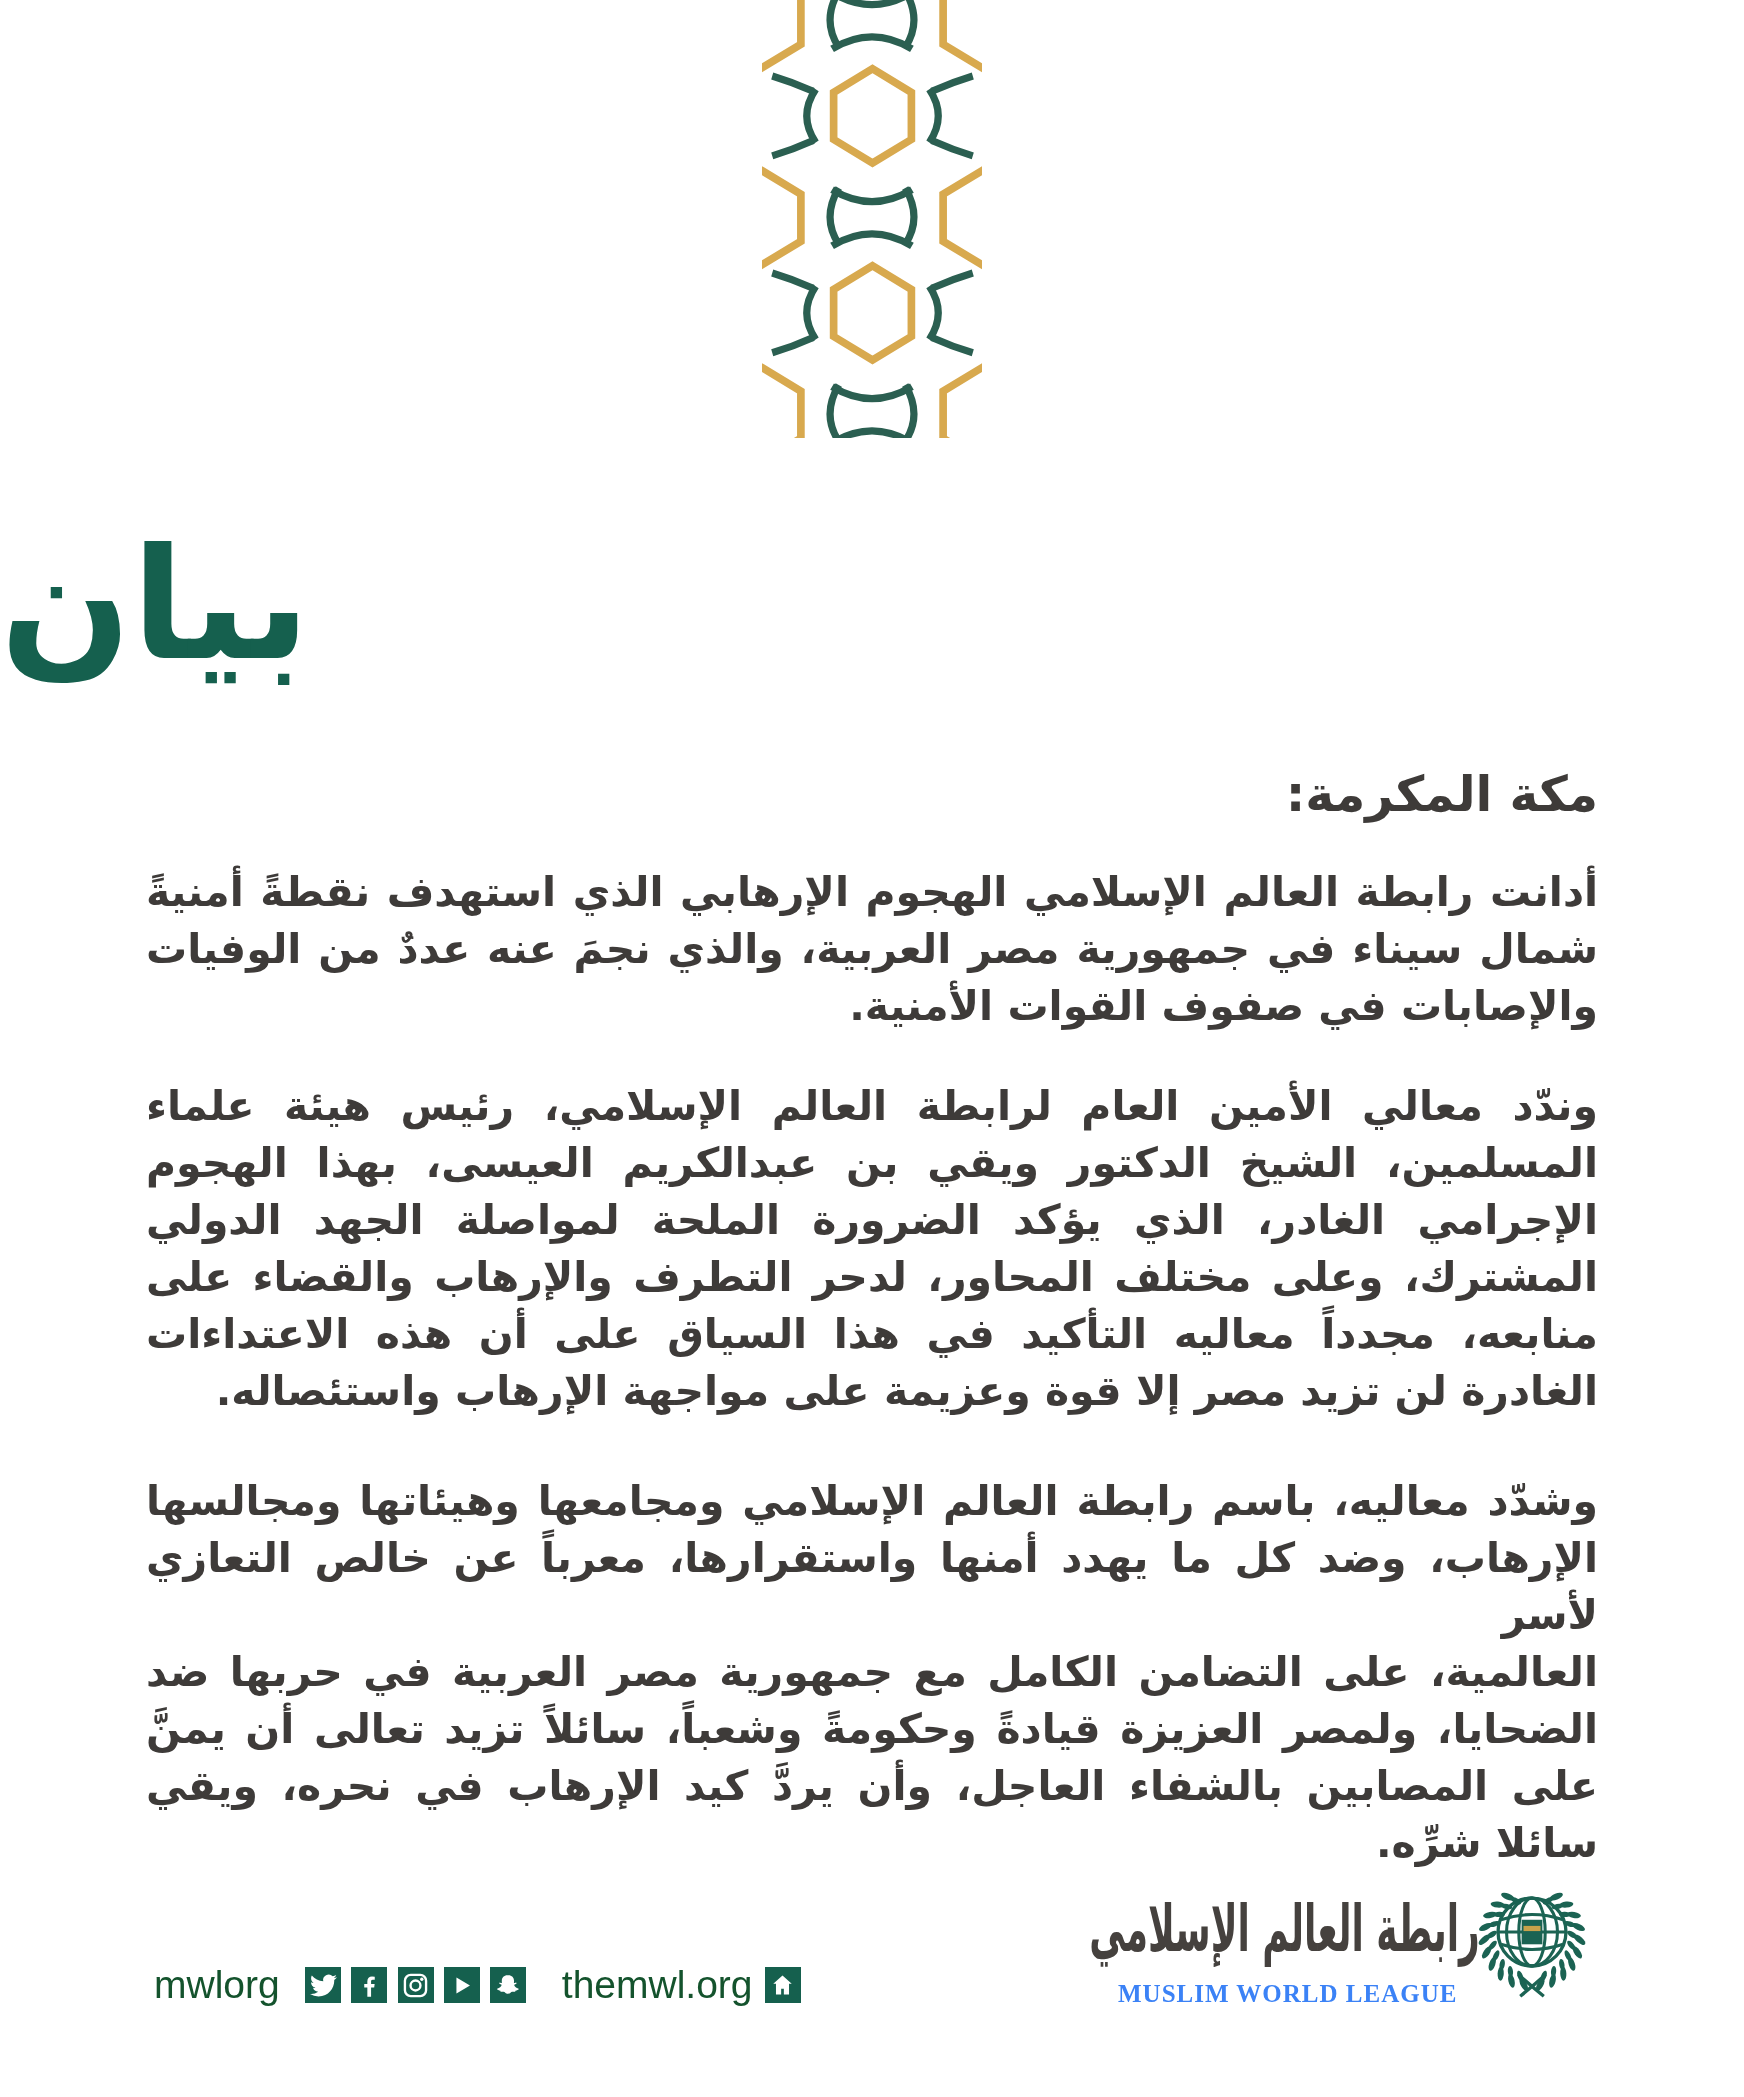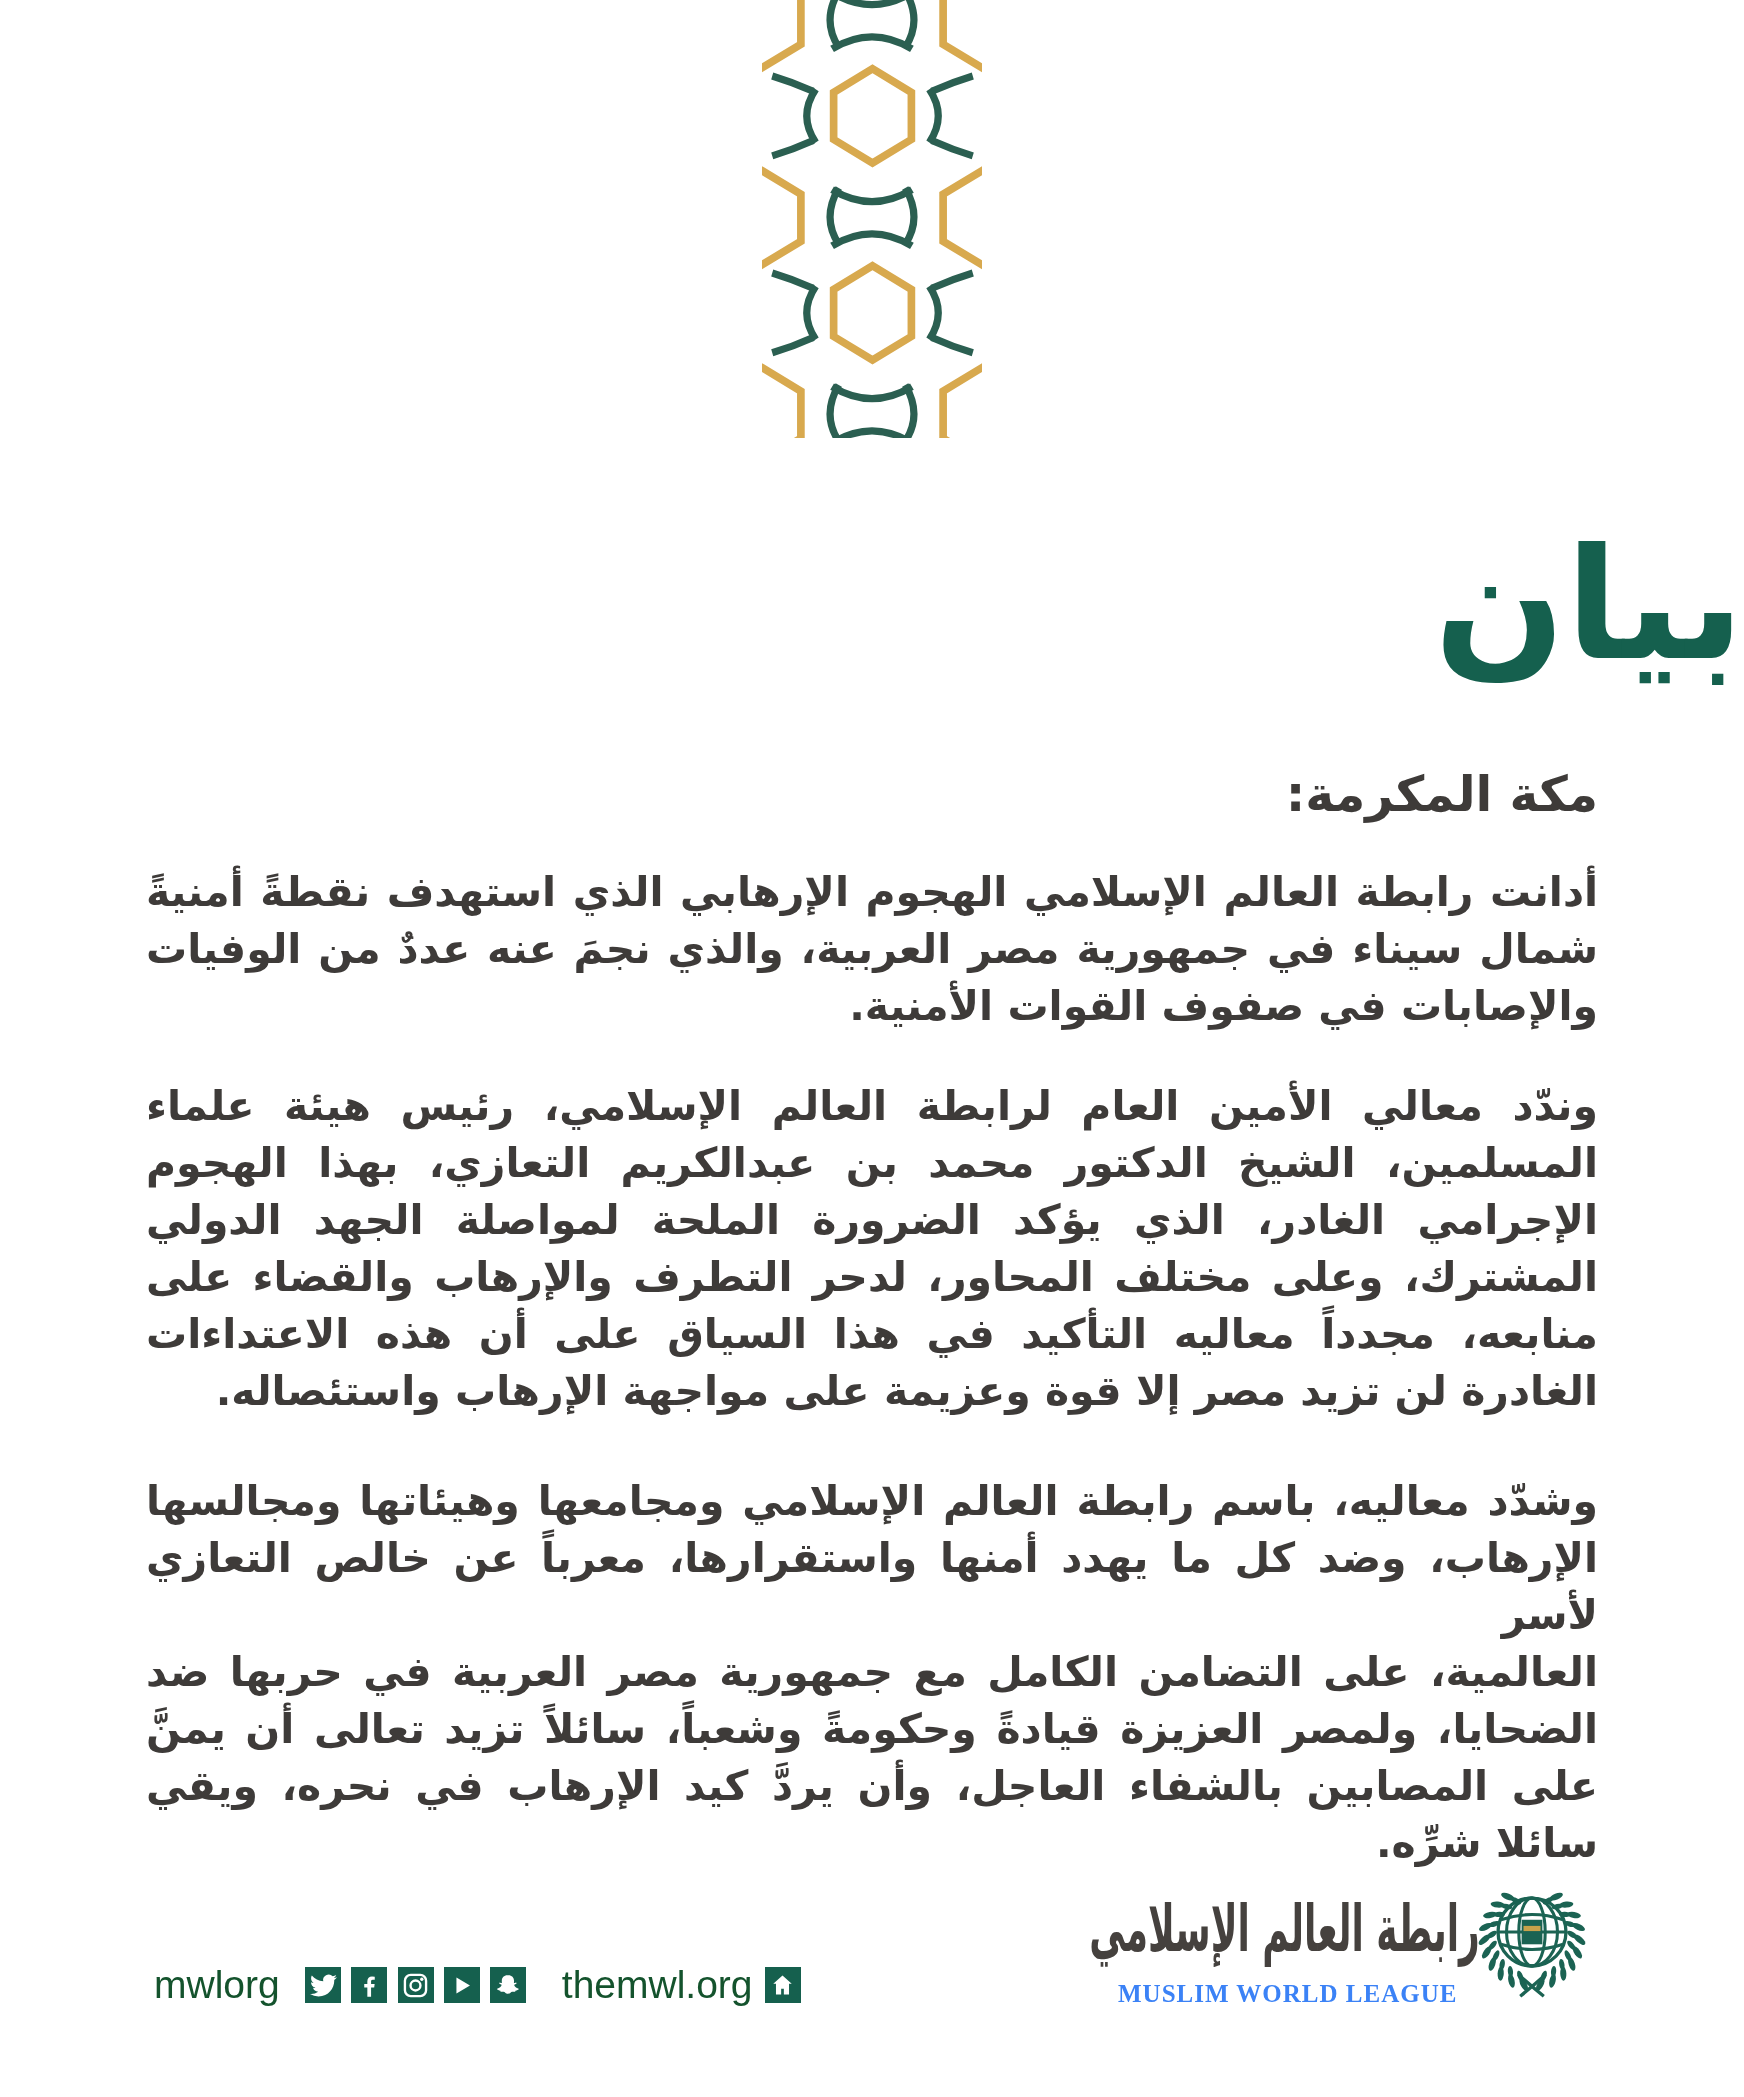--- a/index.html
+++ b/index.html
@@ -3,22 +3,22 @@
 <meta charset="utf-8">
 <style>
   html,body{margin:0;padding:0;background:#fff;}
   .page{position:relative;width:1744px;height:2097px;background:#FFFFFF;overflow:hidden;
         font-family:"DejaVu Sans",sans-serif;}
 
   
   .pattern{position:absolute;top:0;left:762px;width:220px;height:438px;display:block;}
 
   
-  .title{position:absolute;top:507px;left:0;right:0;margin:0;text-align:right;
-         font-size:154px;line-height:195px;font-weight:bold;color:#15604E;direction:rtl;padding-left:23px;}
+  .title{position:absolute;top:507px;left:0;right:0;margin:0;text-align:left;
+         font-size:154px;line-height:195px;font-weight:bold;color:#15604E;direction:rtl;}
 
   
   .heading{position:absolute;top:766px;left:146px;right:146px;direction:rtl;text-align:right;
            font-size:49px;font-weight:bold;color:#3E3B39;}
   .para{position:absolute;left:146px;right:146px;direction:rtl;color:#3E3B39;
         font-weight:bold;}
   .para .line{font-size:41px;line-height:57px;text-align:justify;text-align-last:justify;
               text-justify:inter-word;white-space:normal;}
   .para .line.last{text-align-last:right;}
   .p1{top:864px;} .p2{top:1078px;} .p3{top:1473px;}
@@ -90,21 +90,21 @@
   <div class="heading">مكة المكرمة:</div>
 
   <div class="para p1">
     <div class="line">أدانت رابطة العالم الإسلامي الهجوم الإرهابي الذي استهدف نقطةً أمنيةً</div>
     <div class="line">شمال سيناء في جمهورية مصر العربية، والذي نجمَ عنه عددٌ من الوفيات</div>
     <div class="line last">والإصابات في صفوف القوات الأمنية.</div>
   </div>
 
   <div class="para p2">
     <div class="line">وندّد معالي الأمين العام لرابطة العالم الإسلامي، رئيس هيئة علماء</div>
-    <div class="line">المسلمين، الشيخ الدكتور محمد بن عبدالكريم التعازي، بهذا الهجوم</div>
+    <div class="line">المسلمين، الشيخ الدكتور ويقي بن عبدالكريم العيسى، بهذا الهجوم</div>
     <div class="line">الإجرامي الغادر، الذي يؤكد الضرورة الملحة لمواصلة الجهد الدولي</div>
     <div class="line">المشترك، وعلى مختلف المحاور، لدحر التطرف والإرهاب والقضاء على</div>
     <div class="line">منابعه، مجدداً معاليه التأكيد في هذا السياق على أن هذه الاعتداءات</div>
     <div class="line last">الغادرة لن تزيد مصر إلا قوة وعزيمة على مواجهة الإرهاب واستئصاله.</div>
   </div>
 
   <div class="para p3">
     <div class="line">وشدّد معاليه، باسم رابطة العالم الإسلامي ومجامعها وهيئاتها ومجالسها</div>
     <div class="line">الإرهاب، وضد كل ما يهدد أمنها واستقرارها، معرباً عن خالص التعازي لأسر</div>
     <div class="line">العالمية، على التضامن الكامل مع جمهورية مصر العربية في حربها ضد</div>

